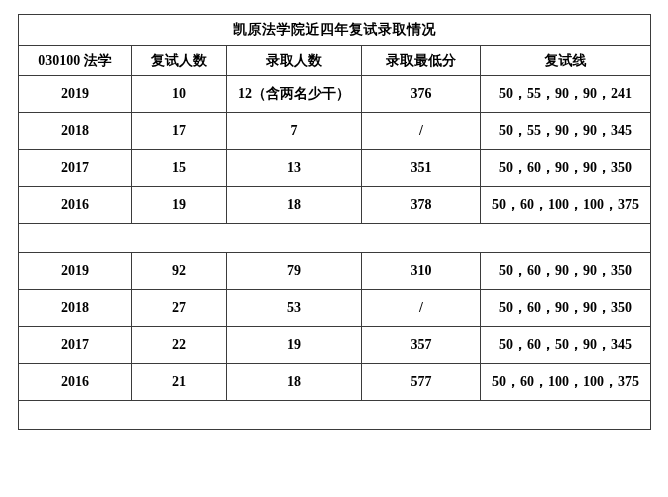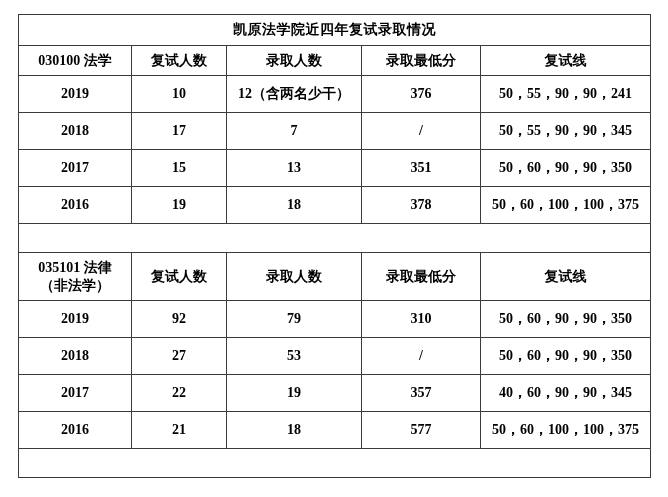--- a/index.html
+++ b/index.html
@@ -119,51 +119,41 @@
         <td>19</td>
         <td>18</td>
         <td>378</td>
         <td class="score-cell">50，60，100，100，375</td>
       </tr>
 
       <tr class="spacer-row">
         <td colspan="5"></td>
       </tr>
 
-      <tr>
-        <td class="hdr-cell two-line">
-          <div>035101 法律</div>
-          <div>（非法学）</div>
-        </td>
-        <td class="hdr-cell">复试人数</td>
-        <td class="hdr-cell">录取人数</td>
-        <td class="hdr-cell">录取最低分</td>
-        <td class="hdr-cell">复试线</td>
-      </tr>
 
       <tr class="data-row">
         <td>2019</td>
         <td>92</td>
         <td>79</td>
         <td>310</td>
         <td class="score-cell">50，60，90，90，350</td>
       </tr>
       <tr class="data-row">
         <td>2018</td>
         <td>27</td>
         <td>53</td>
         <td>/</td>
         <td class="score-cell">50，60，90，90，350</td>
       </tr>
       <tr class="data-row">
         <td>2017</td>
         <td>22</td>
         <td>19</td>
         <td>357</td>
-        <td class="score-cell">40，60，90，90，345</td>
+        <td class="score-cell">50，60，50，90，345</td>
       </tr>
       <tr class="data-row">
         <td>2016</td>
         <td>21</td>
         <td>18</td>
         <td>577</td>
         <td class="score-cell">50，60，100，100，375</td>
       </tr>
 
       <tr class="spacer-row">

